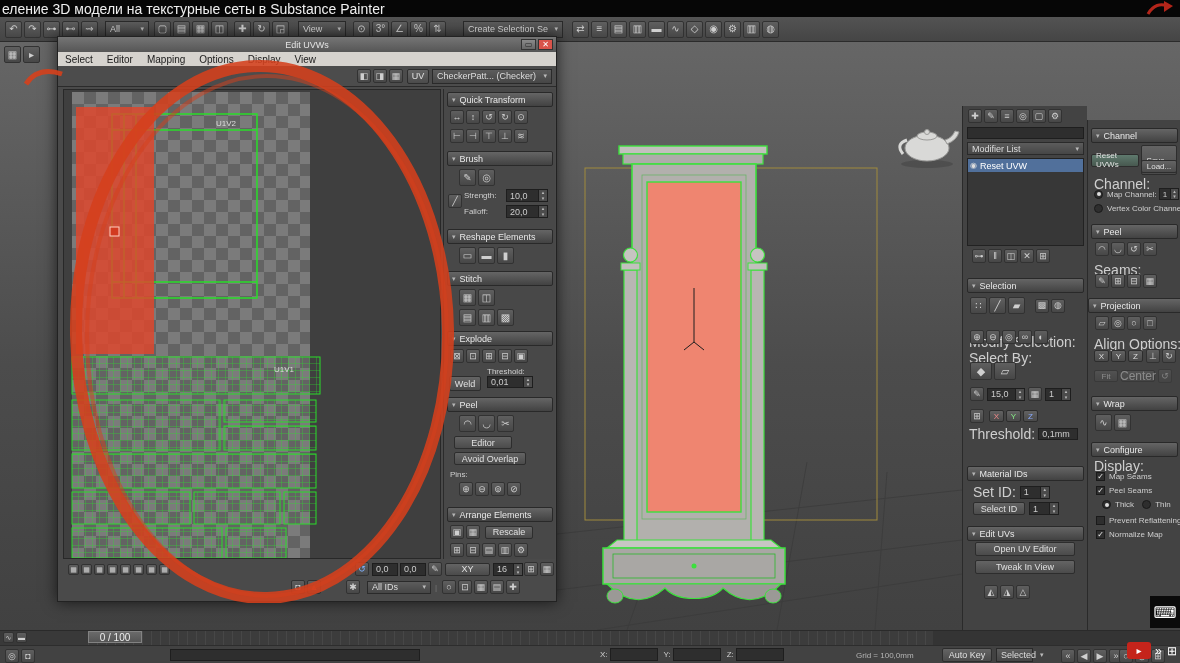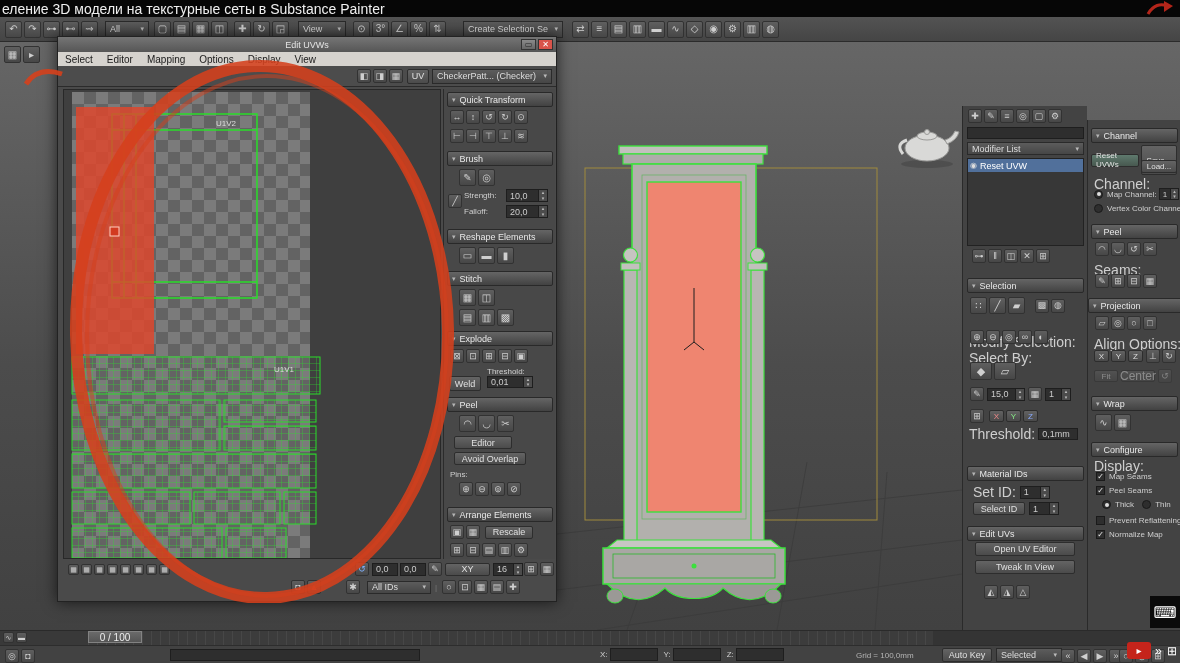--- a/index.html
+++ b/index.html
@@ -380,21 +380,21 @@
   <div class="row abs" style="left:600px;top:2px">
     <span class="lbl8">X:</span>
     <span class="field" style="width:48px;height:13px;margin:0 6px 0 2px"></span>
     <span class="lbl8">Y:</span>
     <span class="field" style="width:48px;height:13px;margin:0 6px 0 2px"></span>
     <span class="lbl8">Z:</span>
     <span class="field" style="width:48px;height:13px;margin:0 0 0 2px"></span>
   </div>
   <span class="lbl8 abs" style="left:856px;top:5px;color:#b5b5b5">Grid = 100,0mm</span>
   <span class="btn abs" style="left:942px;top:2px;width:50px;height:14px">Auto Key</span>
-  <span class="dd abs" style="left:996px;top:2px;width:66px;height:14px">
+  <span class="dd abs" style="left:996px;top:2px;width:37px;height:14px">
       <span>Selected</span>
     </span>
   <span class="row abs" style="left:1060px;top:2px">
       <span class="ibtn sm">«</span>
       <span class="ibtn sm">◀</span>
       <span class="ibtn sm">▶</span>
       <span class="ibtn sm">»</span>
     </span>
   <span class="row abs" style="left:1118px;top:2px">
       <span class="ibtn sm">○</span>

